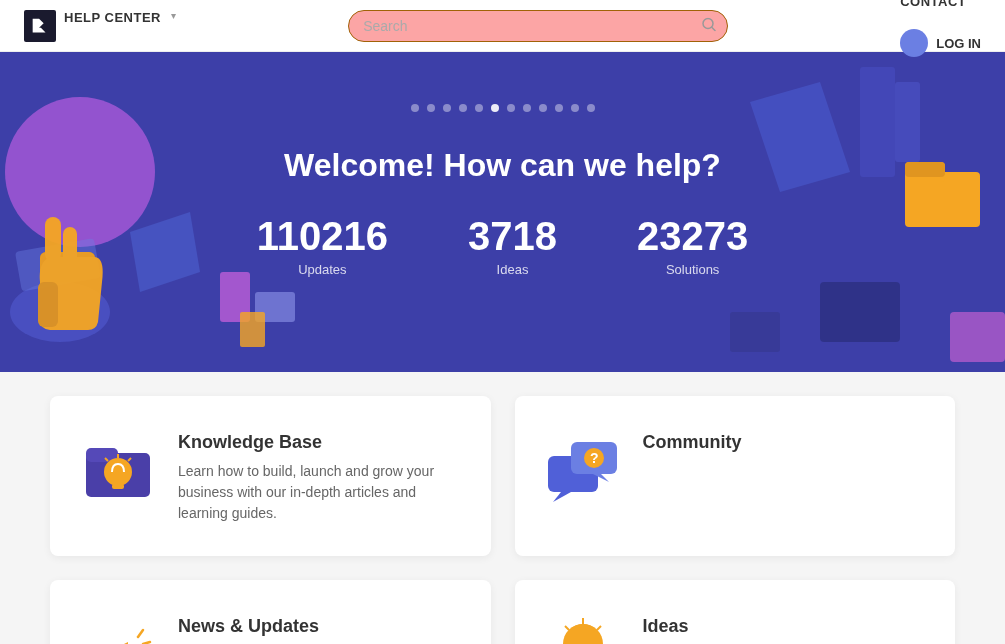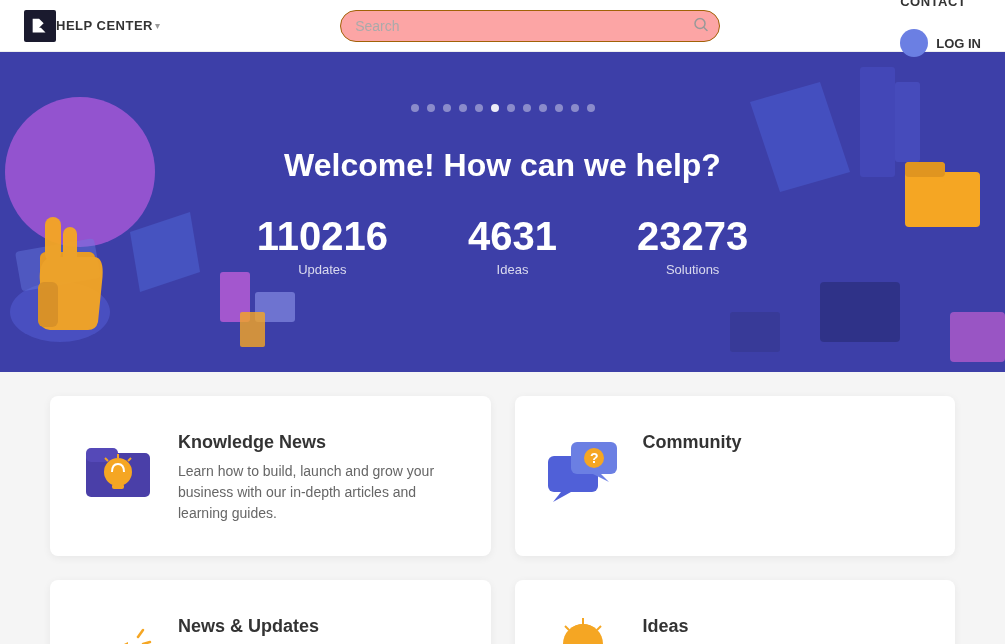--- a/index.html
+++ b/index.html
@@ -5,21 +5,21 @@
     * { margin: 0; padding: 0; box-sizing: border-box; }
     body { font-family: -apple-system, BlinkMacSystemFont, 'Segoe UI', sans-serif; width: 1005px; overflow-x: hidden; background: #f5f5f5; }
 
     
     .header {
       display: flex; align-items: center; justify-content: space-between;
       padding: 0 24px; height: 52px; background: #fff;
       border-bottom: 1px solid #eee; position: relative; z-index: 10;
     }
     .header-left { display: flex; align-items: center; gap: 10px; }
-    .logo { display: flex; align-items: center; }
+    .logo { display: flex; align-items: flex-start; gap: 8px; }
     .logo-icon {
       width: 32px; height: 32px; background: #1a1a2e;
       display: flex; align-items: center; justify-content: center;
       border-radius: 2px;
     }
     .logo-icon svg { width: 22px; height: 22px; }
     .logo-text { font-size: 13px; font-weight: 600; color: #333; letter-spacing: 0.5px; text-transform: uppercase; }
     .logo-chevron { color: #999; font-size: 10px; margin-left: 2px; }
 
     .search-bar {
@@ -180,21 +180,21 @@
   </div>
 
   <div class="hero-content">
     <h1 class="hero-title">Welcome! How can we help?</h1>
     <div class="hero-stats">
       <div class="stat">
         <div class="stat-number">110216</div>
         <div class="stat-label">Updates</div>
       </div>
       <div class="stat">
-        <div class="stat-number">4631</div>
+        <div class="stat-number">3718</div>
         <div class="stat-label">Ideas</div>
       </div>
       <div class="stat">
         <div class="stat-number">23273</div>
         <div class="stat-label">Solutions</div>
       </div>
     </div>
   </div>
 </section>
 
@@ -211,21 +211,21 @@
 
           <circle cx="40" cy="44" r="14" fill="#f5a623"></circle>
           <rect x="34" y="56" width="12" height="5" rx="2" fill="#f5a623"></rect>
           <path d="M34 44 Q34 36 40 36 Q46 36 46 44" fill="none" stroke="#fff" stroke-width="2"></path>
           <line x1="40" y1="30" x2="40" y2="26" stroke="#f5a623" stroke-width="2"></line>
           <line x1="30" y1="33" x2="27" y2="30" stroke="#f5a623" stroke-width="2"></line>
           <line x1="50" y1="33" x2="53" y2="30" stroke="#f5a623" stroke-width="2"></line>
         </svg>
       </div>
       <div class="card-text">
-        <div class="card-title">Knowledge News</div>
+        <div class="card-title">Knowledge Base</div>
         <div class="card-desc">Learn how to build, launch and grow your business with our in-depth articles and learning guides.</div>
       </div>
     </div>
 
     <div class="card">
       <div class="card-icon">
         <svg viewBox="0 0 80 80" fill="none">
 
           <rect x="5" y="28" width="50" height="36" rx="6" fill="#5060d8"></rect>
           <polygon points="18,64 10,74 28,64" fill="#5060d8"></polygon>

